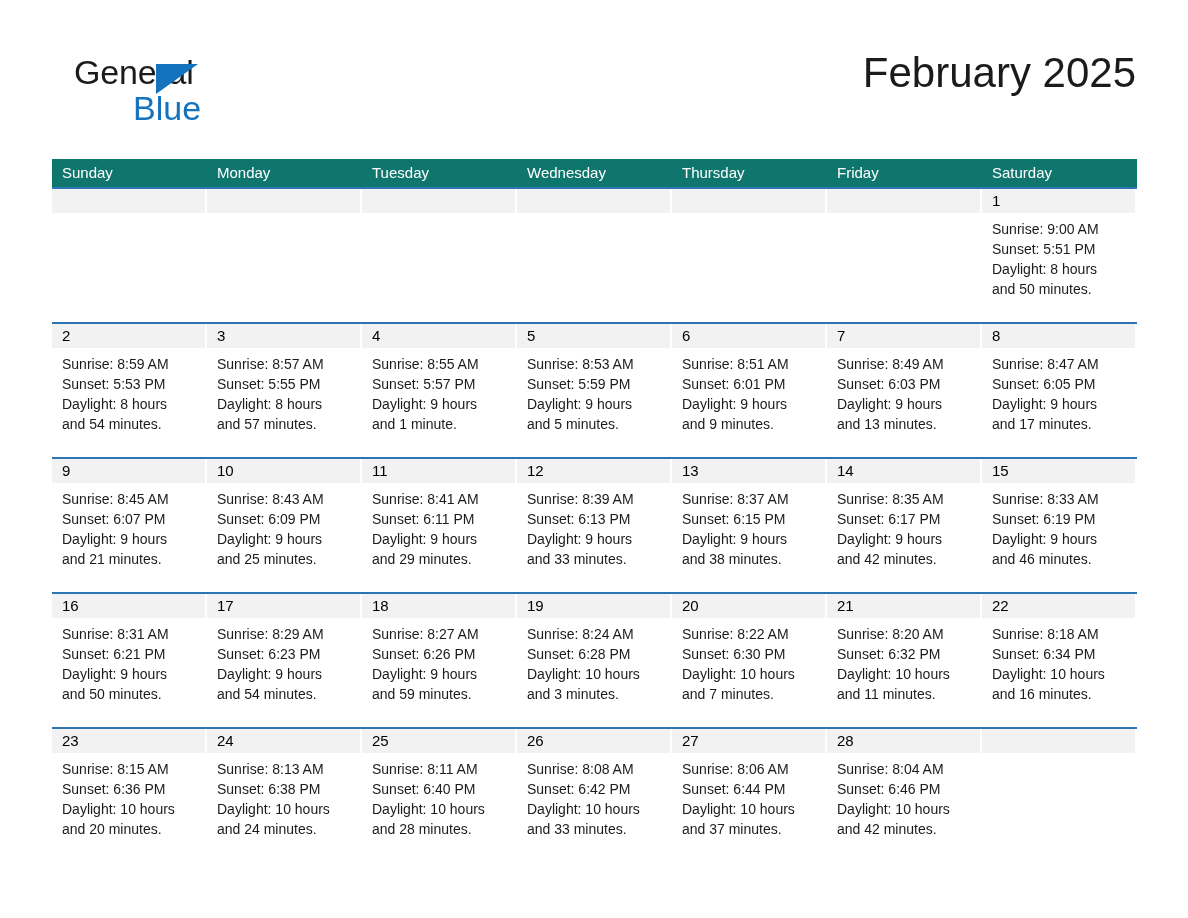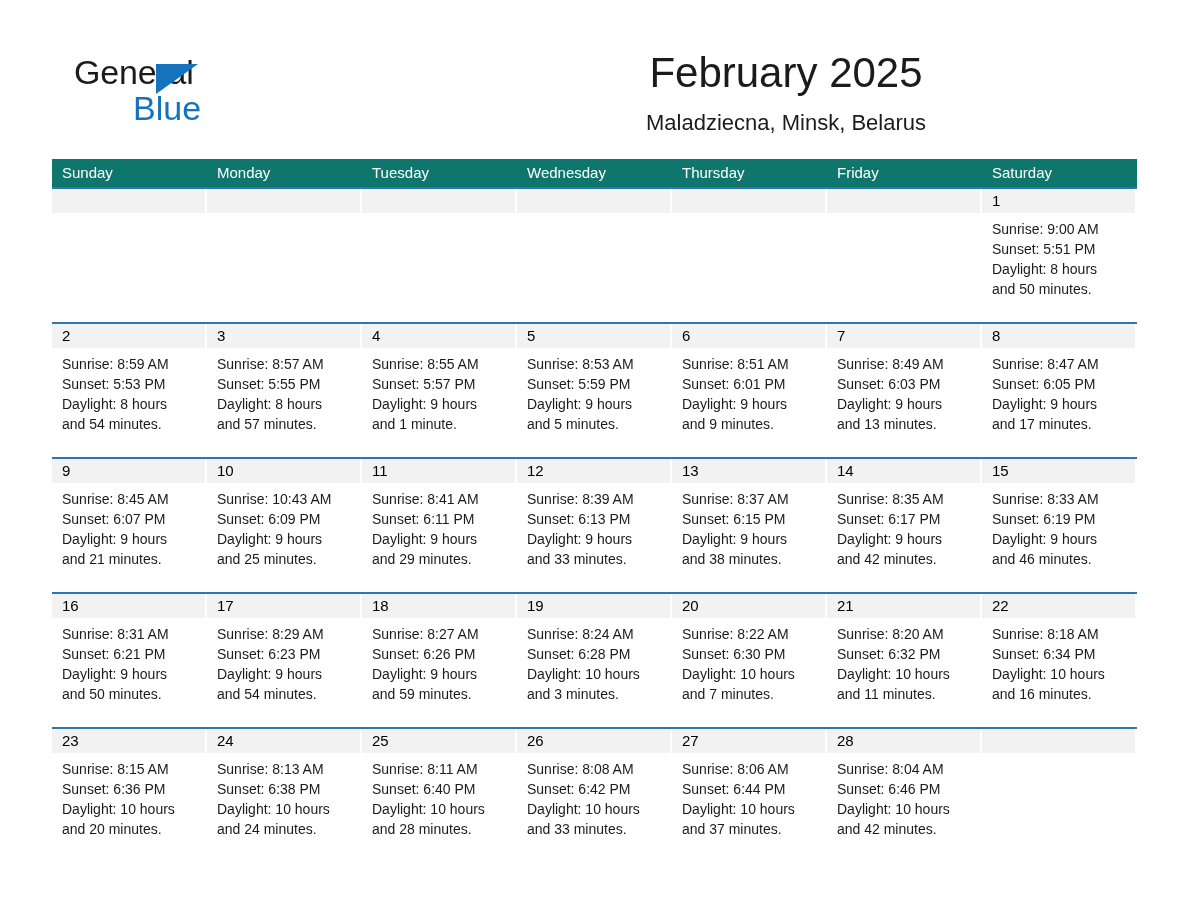--- a/index.html
+++ b/index.html
@@ -63,21 +63,21 @@
     top: 36px;
     font-size: 34px;
     color: #1573bd;
     line-height: 40px;
   }
 
   .title-block {
     position: absolute;
     right: 0;
     top: 0;
-    text-align: center;
+    text-align: right;
     width: 700px;
   }
   .cal-title {
     font-size: 42px;
     font-weight: normal;
     color: #1b1b1b;
     line-height: 50px;
     letter-spacing: 0px;
   }
   .cal-subtitle {
@@ -168,21 +168,20 @@
 
   <div class="masthead">
     <div class="logo">
       <span class="logo-general">General</span>
       <span class="logo-tri"></span>
       <span class="logo-blue">Blue</span>
     </div>
 
     <div class="title-block">
       <div class="cal-title">February 2025</div>
-      <div class="cal-subtitle">Maladziecna, Minsk, Belarus</div>
     </div>
   </div>
 
   <div class="calendar">
 
     <div class="week dow-row">
       <div class="dow">Sunday</div>
       <div class="dow">Monday</div>
       <div class="dow">Tuesday</div>
       <div class="dow">Wednesday</div>
@@ -324,21 +323,21 @@
               <div>Sunset: 6:07 PM</div>
               <div>Daylight: 9 hours</div>
               <div>and 21 minutes.</div>
             </div>
           </div>
           <div class="day">
             <div class="daynum-band">
               <div class="daynum">10</div>
             </div>
             <div class="day-info">
-              <div>Sunrise: 10:43 AM</div>
+              <div>Sunrise: 8:43 AM</div>
               <div>Sunset: 6:09 PM</div>
               <div>Daylight: 9 hours</div>
               <div>and 25 minutes.</div>
             </div>
           </div>
           <div class="day">
             <div class="daynum-band">
               <div class="daynum">11</div>
             </div>
             <div class="day-info">

